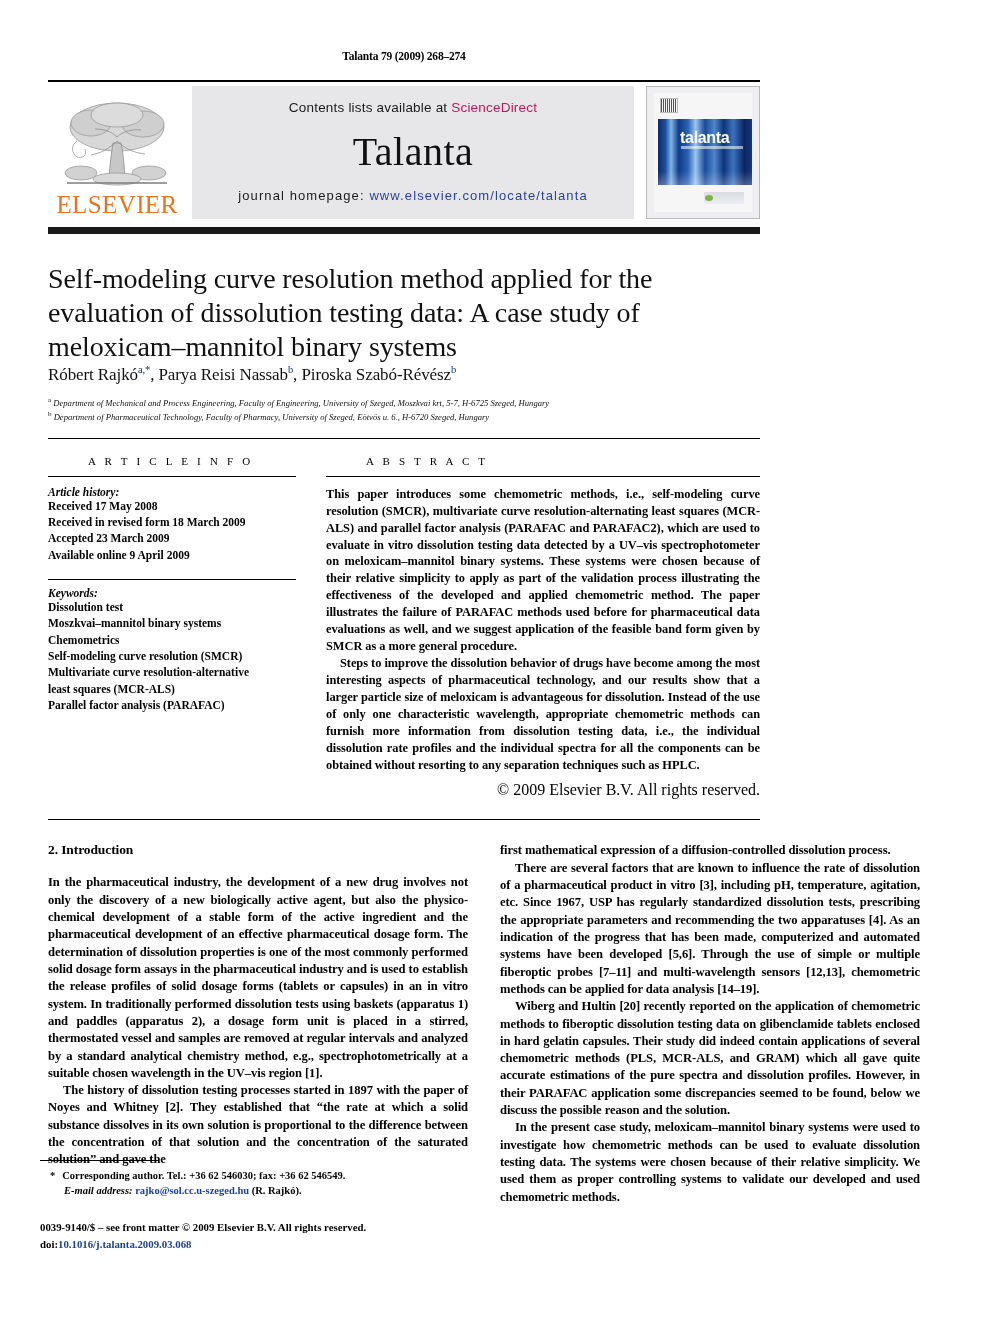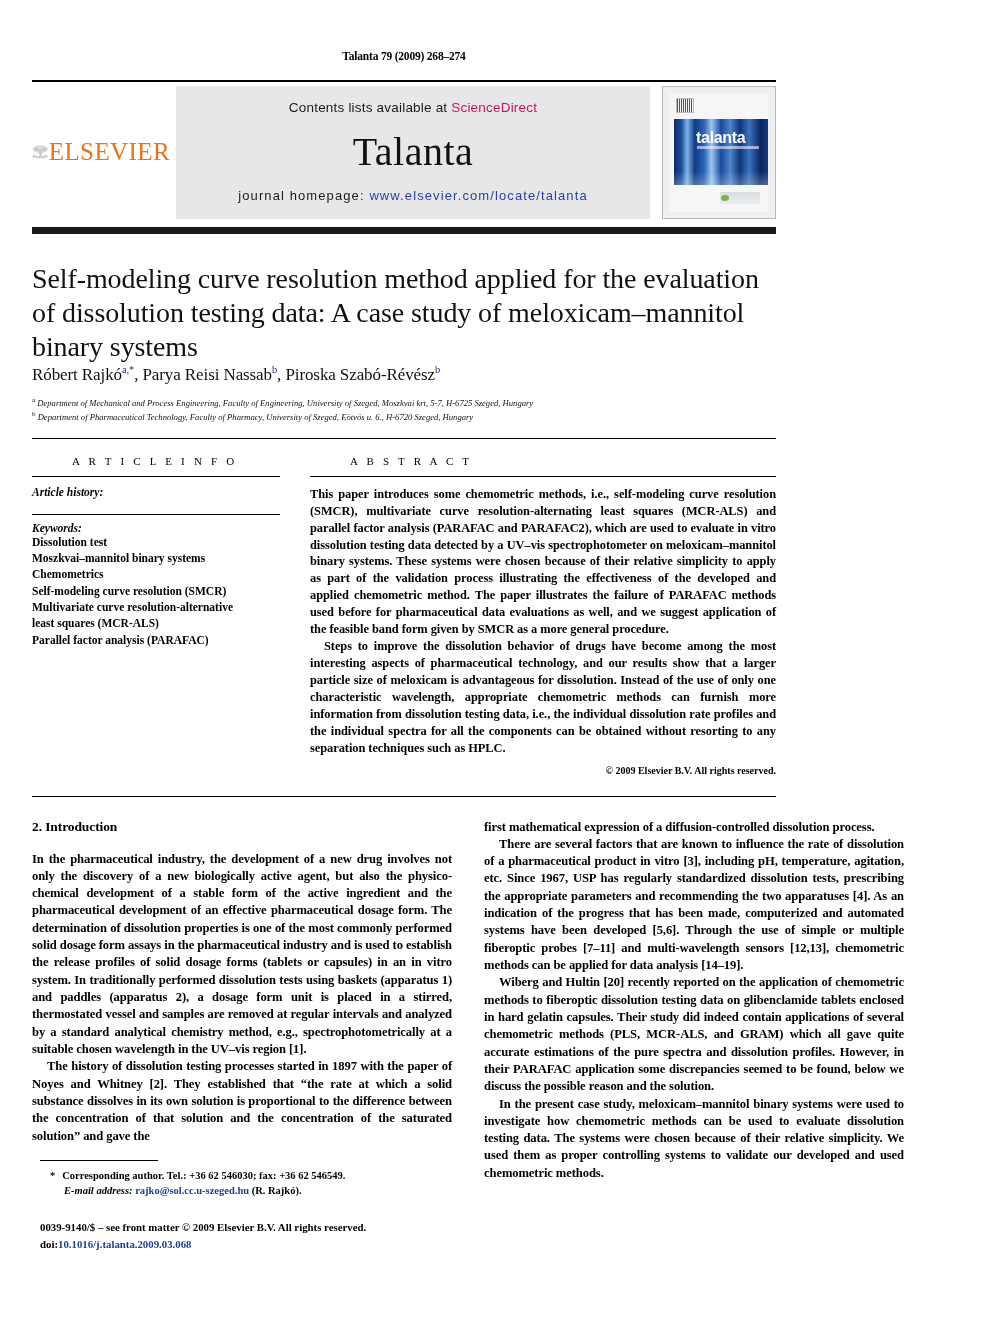--- a/index.html
+++ b/index.html
@@ -13,21 +13,21 @@
     font-family: "Liberation Serif", "DejaVu Serif", serif;
     color: #000000;
     position: relative;
     overflow: hidden;
   }
   .page {
     position: relative;
     width: 808px;
     height: 1323px;
     box-sizing: border-box;
-    padding: 0 32px;
+    padding: 0 48px;
   }
 
   
   .running-head {
     text-align: center;
     font-size: 11.5px;
     font-weight: bold;
     letter-spacing: -0.2px;
     padding-top: 50px;
     padding-bottom: 0px;
@@ -42,21 +42,21 @@
     display: flex;
     flex-direction: row;
     align-items: stretch;
     height: 133px;
     margin-top: 4px;
   }
   .elsevier-block {
     width: 138px;
     flex: 0 0 138px;
     display: flex;
-    flex-direction: row;
+    flex-direction: column;
     align-items: center;
     justify-content: flex-end;
     padding-bottom: 2px;
   }
   .tree-svg { display:block; }
   .elsevier-word {
     font-family: "Liberation Serif", serif;
     font-size: 25px;
     letter-spacing: 0.4px;
     color: #E8731C;
@@ -208,22 +208,22 @@
     font-size: 12.4px;
     line-height: 1.365;
     text-align: justify;
     font-weight: bold;
     letter-spacing: -0.05px;
   }
   .abs-body p { margin: 0; text-indent: 14px; }
   .abs-body p.first { text-indent: 0; }
   .copyright {
     text-align: right;
-    font-size: 10px;
-    font-weight: bold;
+    font-size: 16px;
+    font-weight: normal;
     margin-top: 8px;
   }
 
   
   .rule-body { border-top: 1px solid #000; margin-top: 20px; }
   .body-cols {
     display: flex;
     flex-direction: row;
     margin-top: 22px;
     height: 470px;
@@ -344,20 +344,26 @@
   </div>
 
   <div class="rule-thin"></div>
 
   <div class="info-abstract">
 
     <div class="col-info">
       <div class="sec-head">A R T I C L E    I N F O</div>
       <div class="hr-head"></div>
       <div class="info-sub">Article history:</div>
+      <div class="info-list">
+        <div>Received 17 May 2008</div>
+        <div>Received in revised form 18 March 2009</div>
+        <div>Accepted 23 March 2009</div>
+        <div>Available online 9 April 2009</div>
+      </div>
       <div class="kw-gap"></div>
       <div class="kw-rule"></div>
       <div class="info-sub">Keywords:</div>
       <div class="info-list">
         <div>Dissolution test</div>
         <div>Moszkvai–mannitol binary systems</div>
         <div>Chemometrics</div>
         <div>Self-modeling curve resolution (SMCR)</div>
         <div>Multivariate curve resolution-alternative</div>
         <div>least squares (MCR-ALS)</div>

